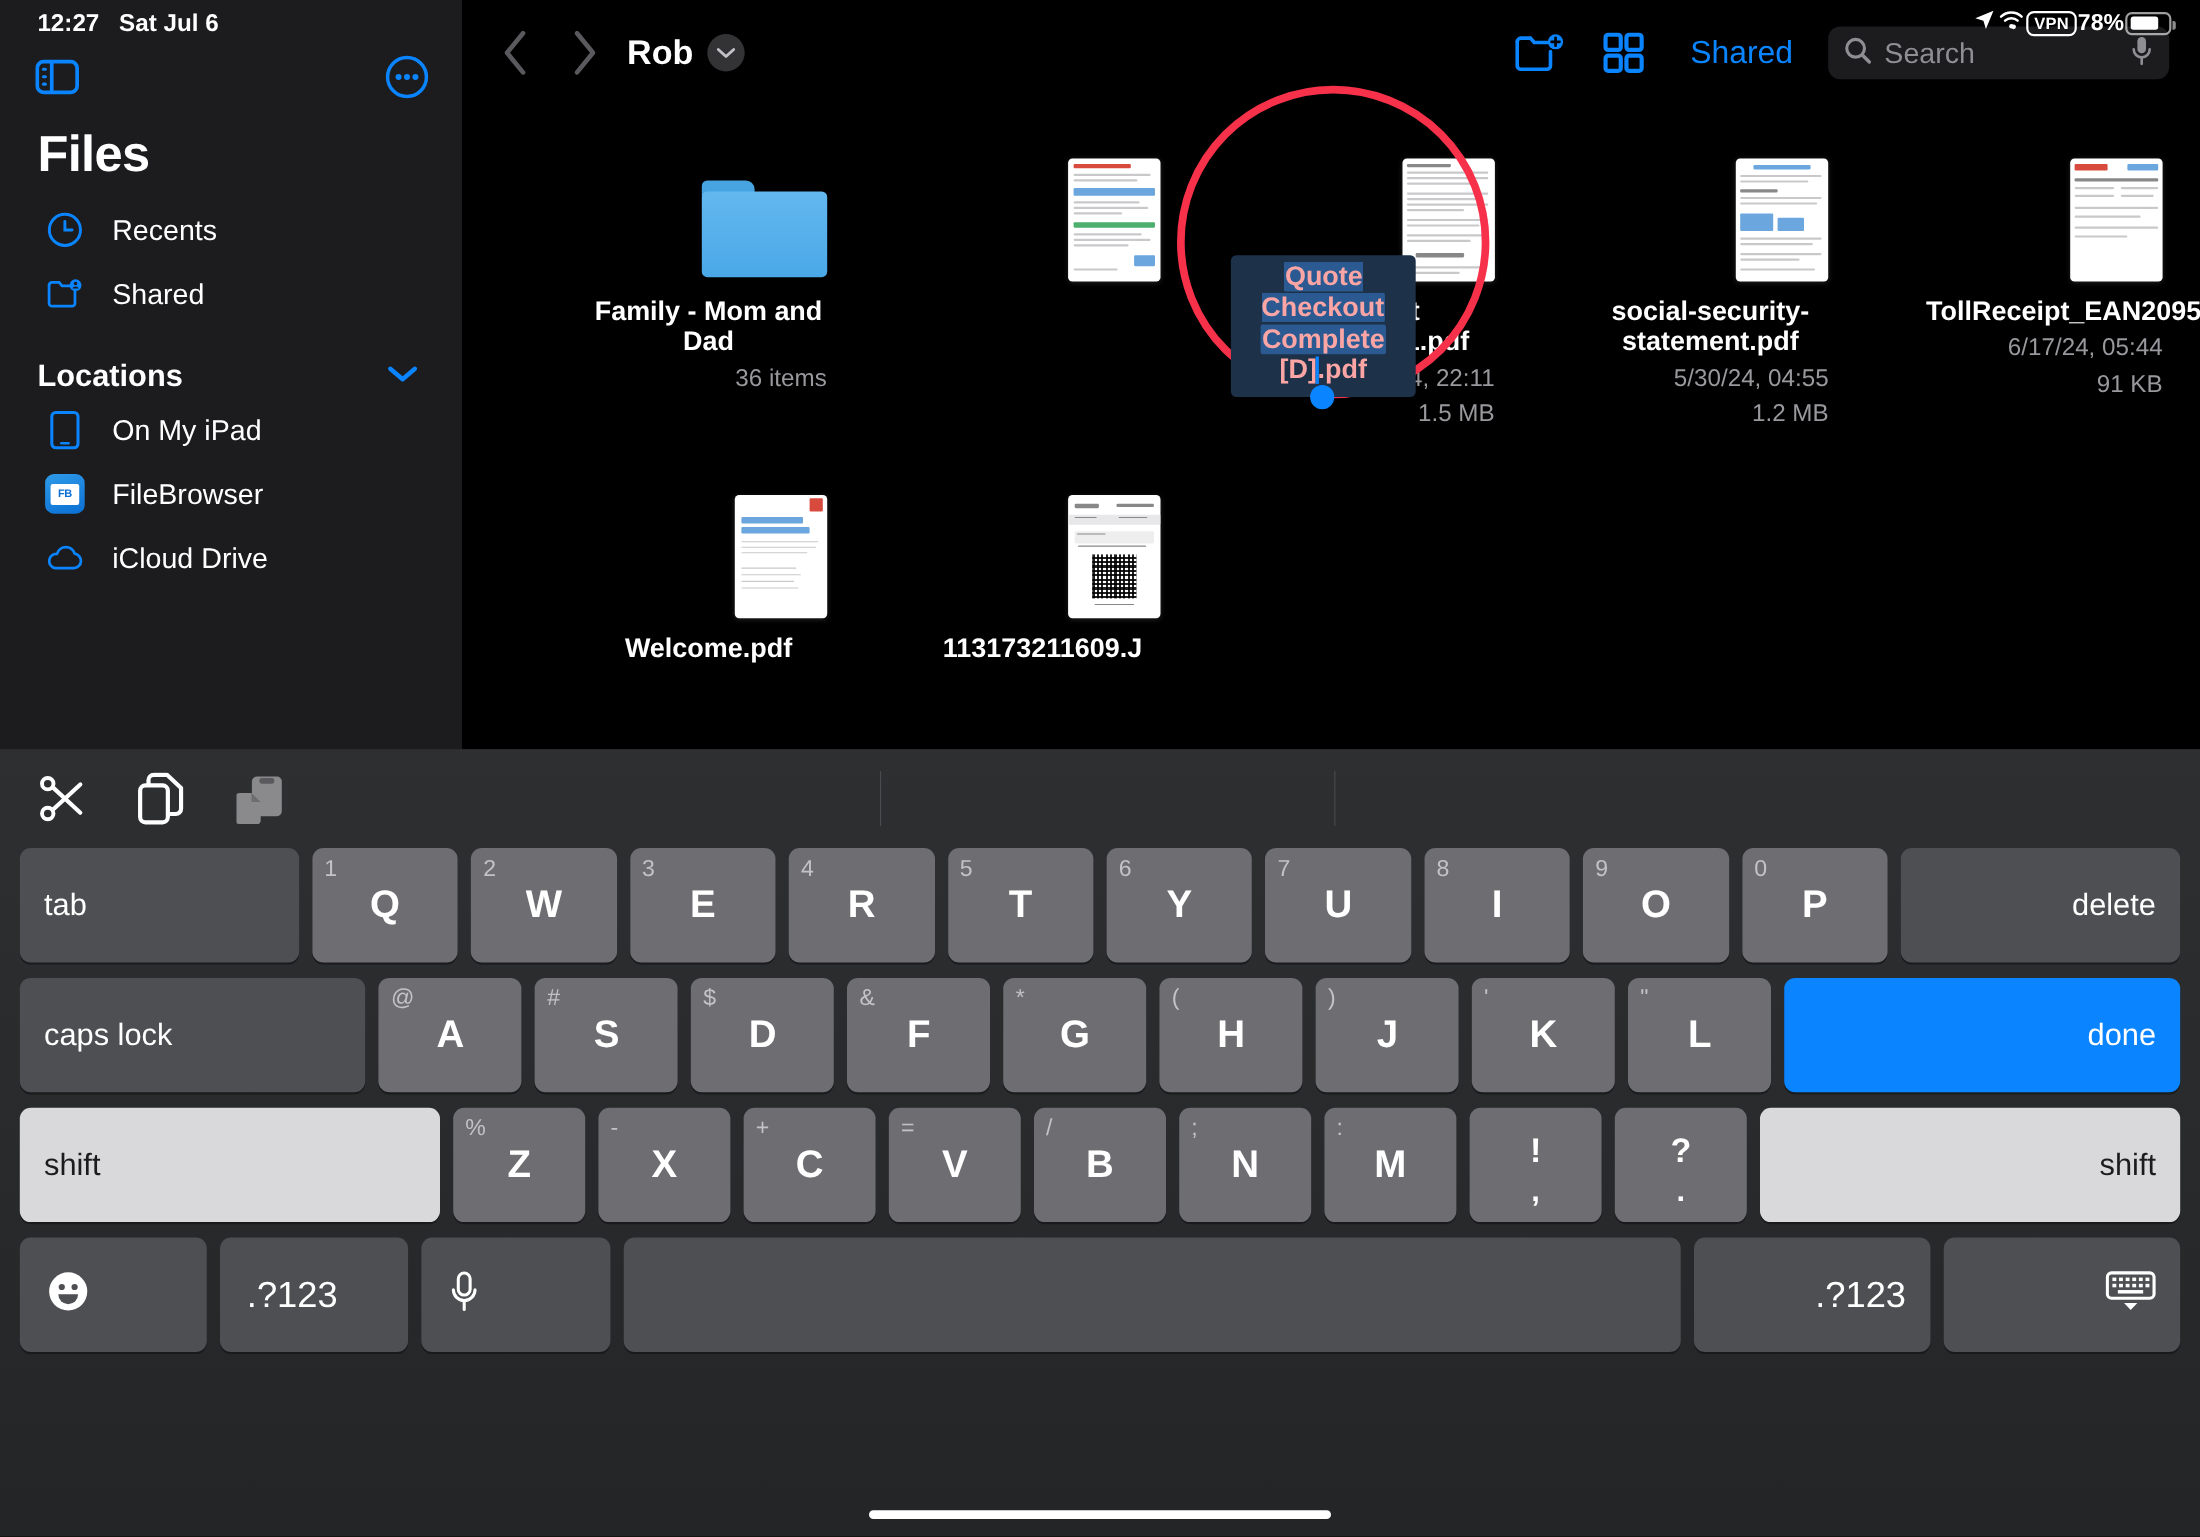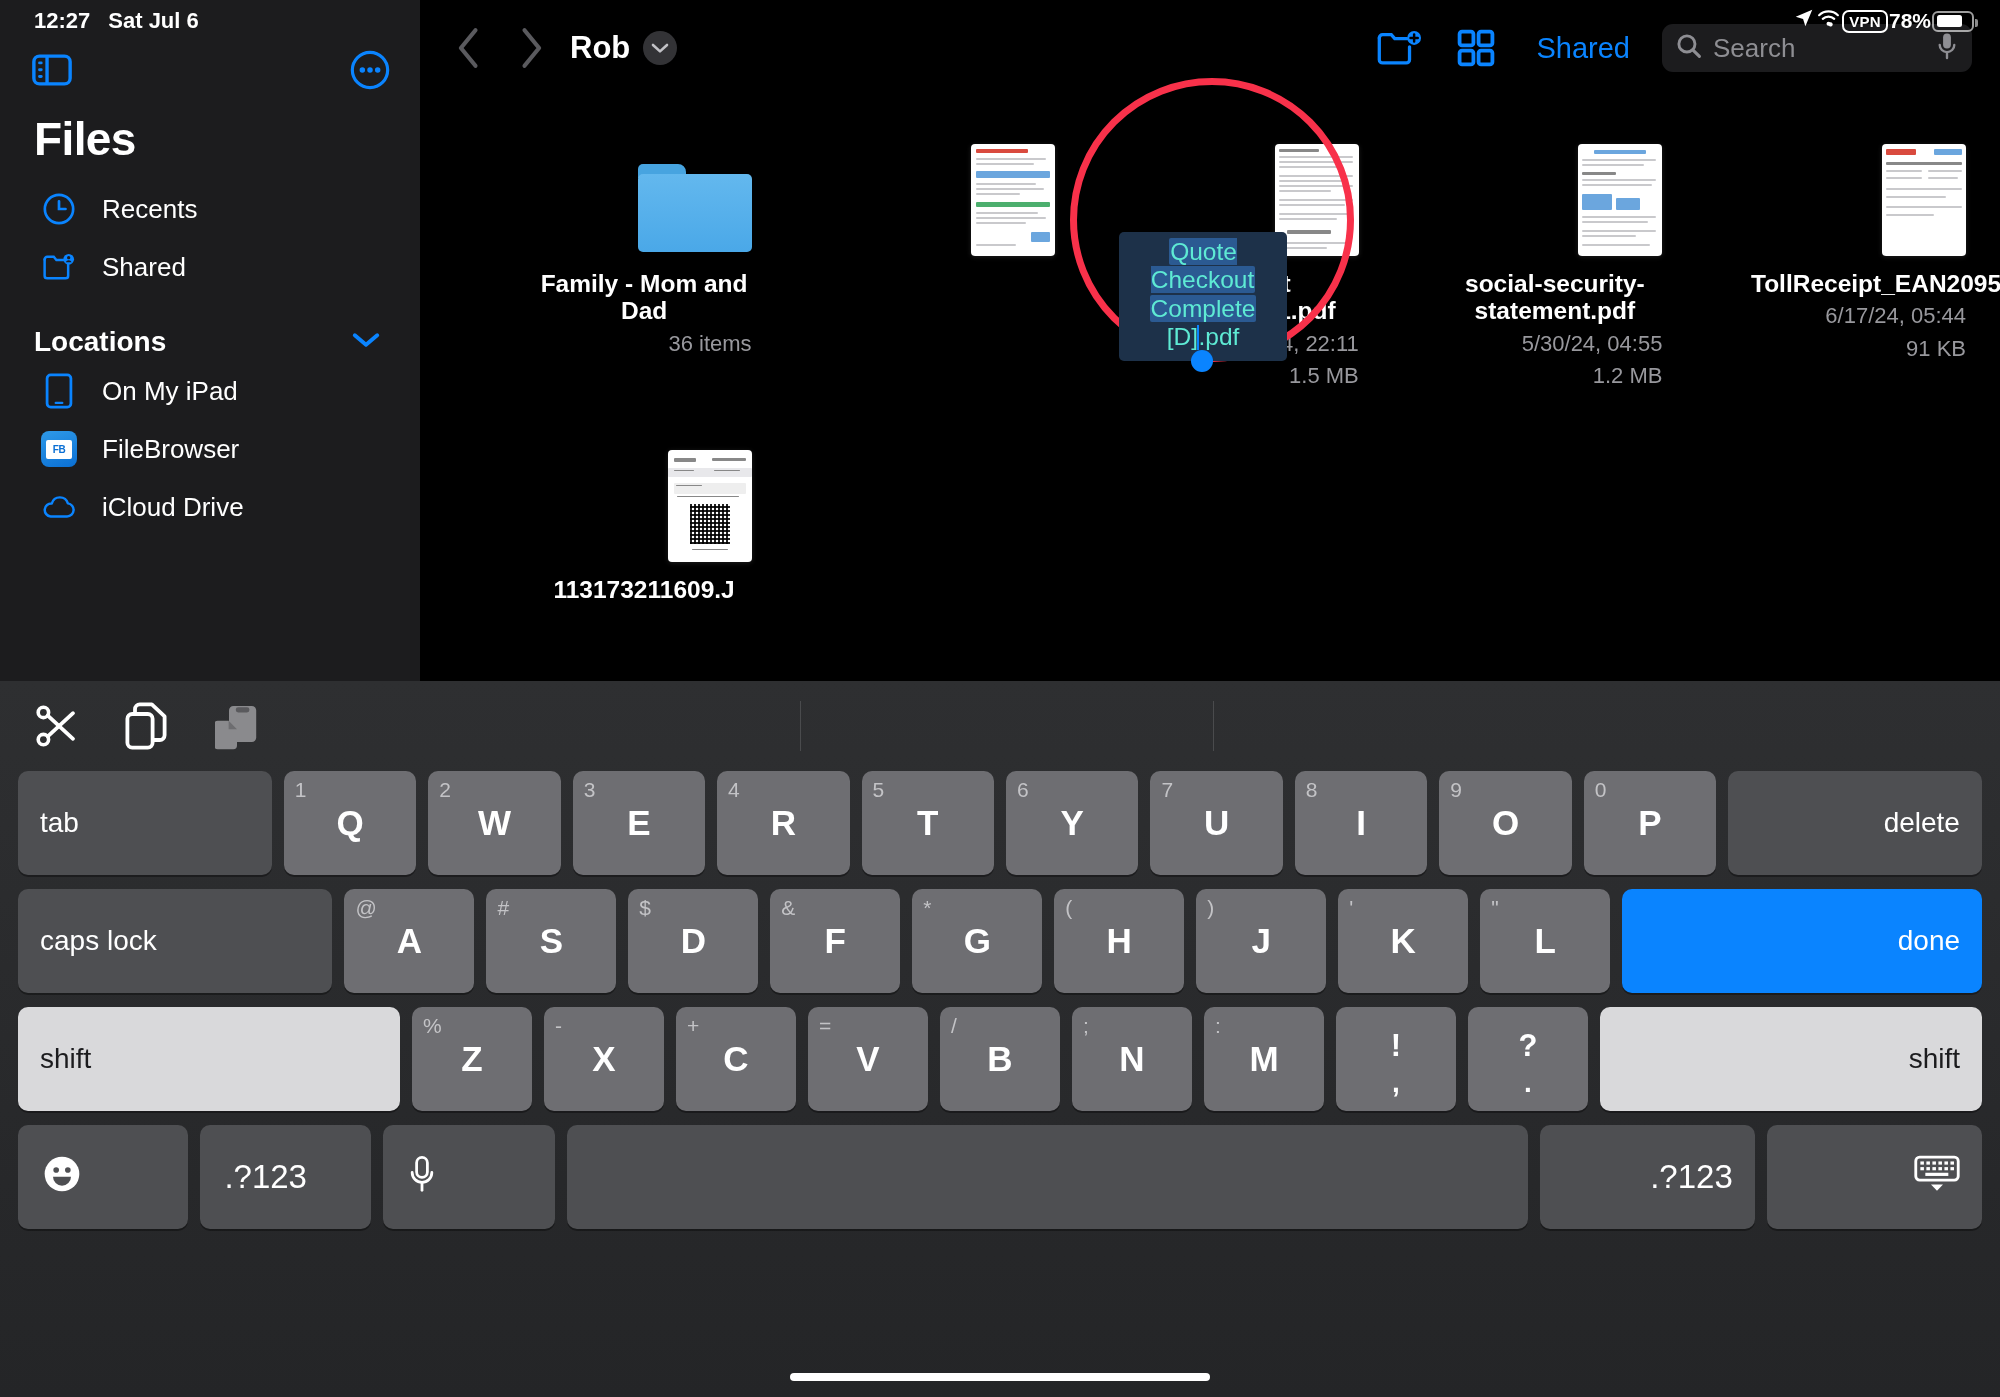--- a/index.html
+++ b/index.html
@@ -123,21 +123,21 @@
     line-height:1.12; margin-top:14px; width:215px;
   }
   .f-meta { color:#98989d; font-size:22px; text-align:center; line-height:1.25; margin-top:5px;}
 
   
   .rename-card {
     position:absolute; left:699px; top:232px; width:168px;
     background:#1d3149; border-radius:5px; padding:6px 8px 9px;
     text-align:center; z-index:15;
   }
-  .rename-line { font-size:24.5px; font-weight:400; line-height:1.16; color:#5eead4; }
+  .rename-line { font-size:24.5px; font-weight:700; line-height:1.16; color:#fca5a5; }
   .rn-sel { background:#2b5a92; padding:0 1px; border-radius:2px; }
   .caret { display:inline-block; width:2.5px; height:25px; background:#0a84ff; vertical-align:-5px; margin:0 -1px;}
   .drag-handle {
     position:absolute; left:72px; bottom:-11px; width:22px;height:22px;
     background:#0a84ff; border-radius:50%;
   }
   .highlight-circle {
     position:absolute; left:650px; top:78px; width:284px; height:284px;
     border:7px solid #f8314a; border-radius:50%; z-index:14; pointer-events:none;
   }
@@ -453,20 +453,37 @@
             <div class="tl" style="left:4px;top:52px;width:60px;"></div>
             <div class="tl" style="left:4px;top:62px;width:76px;"></div>
             <div class="tl" style="left:4px;top:70px;width:48px;"></div>
           </div>
         </div>
         <div class="f-name">TollReceipt_EAN2095705.pdf</div>
         <div class="f-meta">6/17/24, 05:44</div>
         <div class="f-meta">91 KB</div>
       </div>
 
+      <div class="cell" style="margin-top:22px;">
+        <div class="thumb-wrap">
+          <div class="doc-thumb">
+            <div class="tl red" style="left:68px;top:3px;width:12px;height:12px;border-radius:1px;"></div>
+            <div class="tl blue" style="left:6px;top:20px;width:56px;height:6px;"></div>
+            <div class="tl blue" style="left:6px;top:29px;width:62px;height:6px;"></div>
+            <div class="tl" style="left:6px;top:42px;width:70px;"></div>
+            <div class="tl" style="left:6px;top:47px;width:68px;"></div>
+            <div class="tl" style="left:6px;top:52px;width:60px;"></div>
+            <div class="tl" style="left:6px;top:66px;width:50px;"></div>
+            <div class="tl" style="left:6px;top:72px;width:54px;"></div>
+            <div class="tl" style="left:6px;top:78px;width:48px;"></div>
+            <div class="tl" style="left:6px;top:84px;width:52px;"></div>
+          </div>
+        </div>
+        <div class="f-name">Welcome.pdf</div>
+      </div>
 
       <div class="cell" style="margin-top:22px;">
         <div class="thumb-wrap">
           <div class="doc-thumb">
             <div class="tl dk" style="left:6px;top:8px;width:22px;height:4px;"></div>
             <div class="tl dk" style="left:44px;top:8px;width:34px;height:3px;"></div>
             <div class="tl" style="left:0px;top:18px;width:84px;height:9px;background:#e8e8eb;"></div>
             <div class="tl dk" style="left:6px;top:20px;width:20px;"></div>
             <div class="tl dk" style="left:46px;top:20px;width:26px;"></div>
             <div class="tl" style="left:6px;top:33px;width:72px;height:11px;background:#eee;"></div>

